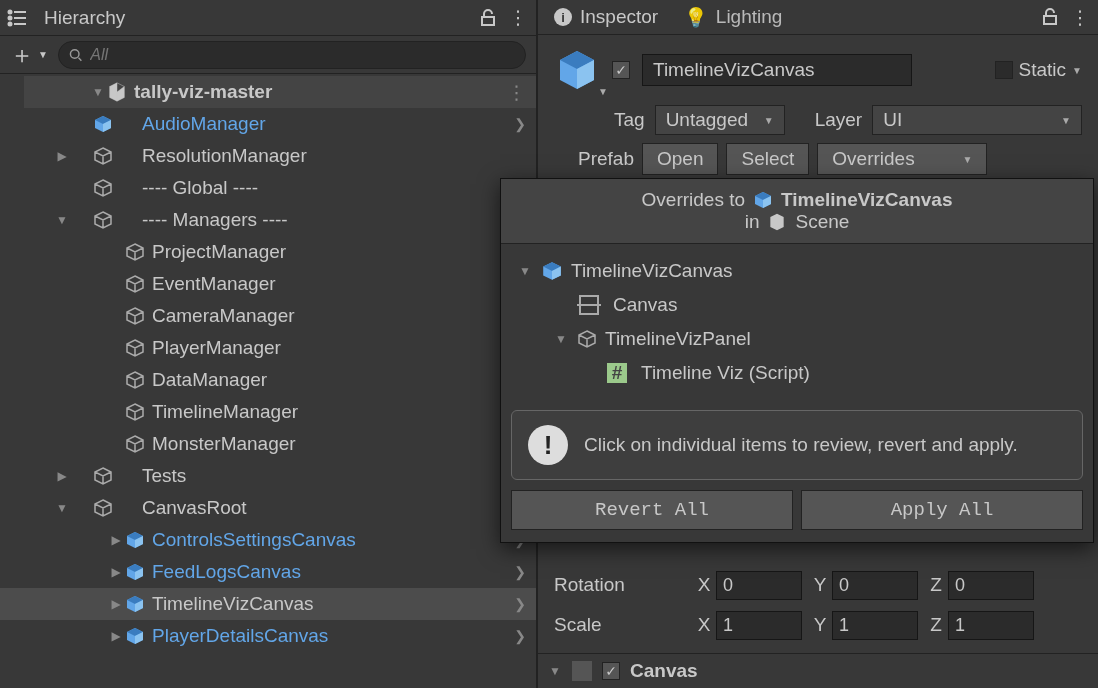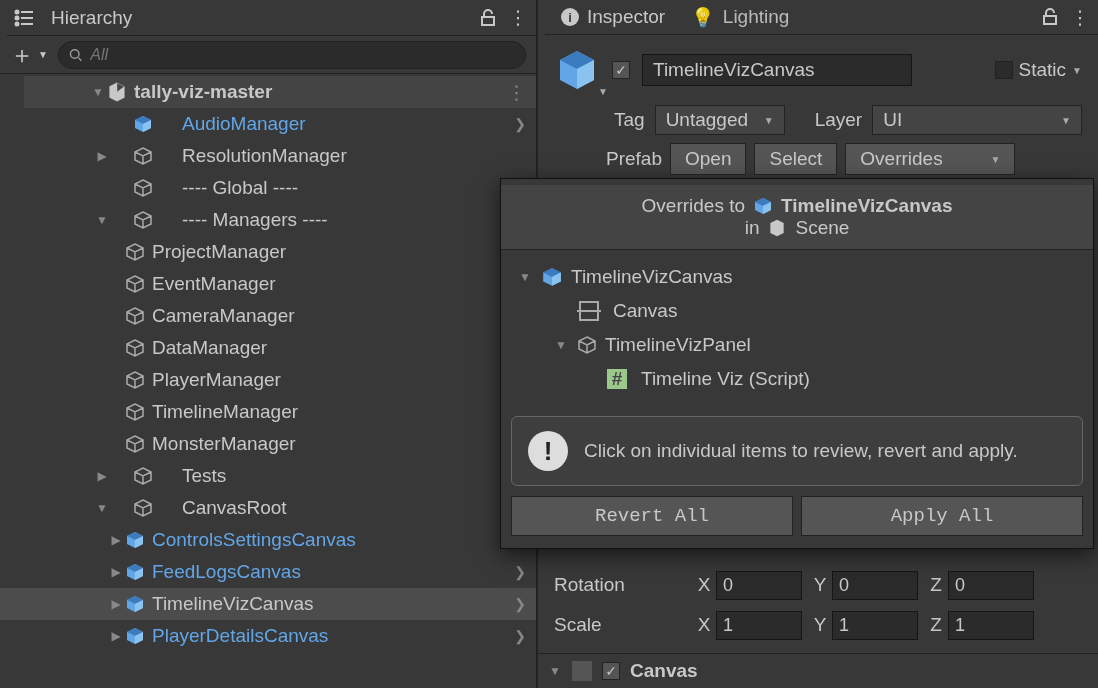--- a/index.html
+++ b/index.html
@@ -4,21 +4,21 @@
 <style>
 * { box-sizing: border-box; margin: 0; padding: 0; font-family: -apple-system, Arial, sans-serif; }
 body { background: #333333; color: #c8c8c8; font-size: 19px; width: 1098px; height: 688px; overflow: hidden; position: relative; }
 
 
 .panels { display: flex; height: 100%; }
 .hierarchy-panel { width: 538px; background: #383838; border-right:2px solid #222; display:flex; flex-direction:column; }
 .right-panel { flex: 1; background: #383838; display:flex; flex-direction:column; position:relative;}
 
 
-.tabbar { display:flex; align-items:center; height:36px; background:#383838; border-bottom:1px solid #222; padding:0 6px; gap:6px;margin-left:7px;}
+.tabbar { display:flex; align-items:center; height:36px; background:#383838; border-bottom:1px solid #222; padding:0 6px; gap:6px;}
 .tabbar .tab { display:flex; align-items:center; gap:8px; padding:4px 10px; background:#383838; border-radius:0; color:#c8c8c8;}
 .tabbar .icon-slot { width:22px; height:22px; display:flex; align-items:center; justify-content:center; }
 .tabbar .spacer { flex:1; }
 .icon-btn { width:24px; height:24px; display:flex; align-items:center;justify-content:center; color:#c8c8c8; cursor:pointer;}
 
 
 .toolbar { display:flex; align-items:center; height:38px; padding:4px 10px; gap:10px; border-bottom:1px solid #222;}
 .create-btn { display:flex; align-items:center; gap:4px; font-size:24px; color:#c8c8c8; cursor:pointer; }
 .search { flex:1; display:flex; align-items:center; background:#2b2b2b; border:1px solid #222; border-radius:20px; height:28px; padding:0 10px; gap:8px;}
 .search input { background:transparent; border:none; outline:none; color:#999; font-size:16px; width:100%; font-style:italic;}
@@ -33,47 +33,47 @@
 .arrow.closed::before{content:"▶";}
 .arrow.none::before{content:"";}
 .gicon { width:22px; height:22px; display:flex;align-items:center;justify-content:center; margin-right:6px;}
 .label { flex:1; white-space:nowrap; }
 .label.bluetxt{ color:#62a6e8;}
 .row .chev { margin-left:auto; margin-right:10px; color:#888; font-size:14px;}
 .row .kebab { margin-left:auto; margin-right:10px; color:#888;}
 
 
 .ind0{padding-left:66px;}
-.ind1{padding-left:94px;gap:22px;}
+.ind1{padding-left:54px;gap:22px;}
 .ind2{padding-left:108px;}
 
 
 .cube-svg{width:20px;height:20px;}
 .unity-svg{width:22px;height:22px;}
 
 
 .insp-top { padding:12px 16px 4px 16px; display:flex; flex-direction:column; gap:12px;}
 .insp-row1 { display:flex; align-items:center; gap:12px;}
 .cube-big { width:46px;height:46px; position:relative;}
 .cube-big .dd{position:absolute;bottom:-4px;right:-8px;font-size:10px;color:#aaa;}
 .chk { width:18px;height:18px;border:1px solid #222;background:#555;display:flex;align-items:center;justify-content:center;font-size:14px;}
 .name-input{ background:#2b2b2b;border:1px solid #161616;padding:4px 10px;color:#c8c8c8;font-size:19px;width:270px;}
 .static-lbl{display:flex;align-items:center;gap:6px;margin-left:auto;}
 
 .insp-row2{display:flex;align-items:center;gap:10px; padding-left:60px;}
 .dd-field{background:#444444;border:1px solid #222;padding:3px 10px;display:flex;align-items:center;color:#c8c8c8; min-width:130px; justify-content:space-between;}
 .dd-field .car{font-size:10px;color:#aaa;}
 
-.prefab-row{display:flex;align-items:center;gap:8px;padding:4px 16px 10px 16px;margin-left:28px;}
+.prefab-row{display:flex;align-items:center;gap:8px;padding:4px 16px 10px 16px;}
 .pbtn{background:#555555;border:1px solid #222;padding:4px 14px;color:#c8c8c8;cursor:pointer;}
 .pbtn.wide{min-width:170px; display:flex; justify-content:space-between; align-items:center;}
 
 
 .popover{ position:absolute; left:-38px; top:178px; width:594px; background:#383838; border:1px solid #111; box-shadow:0 6px 20px rgba(0,0,0,.6); z-index:10;}
-.pop-hdr{ background:#444; padding:10px 16px; text-align:center; font-size:19px; border-bottom:1px solid #222;margin-top:6px;}
+.pop-hdr{ background:#444; padding:10px 16px; text-align:center; font-size:19px; border-bottom:1px solid #222;}
 .pop-hdr .line{display:flex; align-items:center; justify-content:center; gap:8px;}
 .pop-tree{ padding:10px 8px 16px 8px;}
 .prow{display:flex;align-items:center;height:34px;gap:8px;cursor:pointer;}
 .prow .arrow{width:16px;}
 .pindent0{padding-left:8px;}
 .pindent1{padding-left:46px;}
 .pindent2{padding-left:44px;}
 .pindent3{padding-left:74px;}
 .notice{margin:4px 10px 10px 10px;border:1px solid #666;border-radius:6px;padding:14px 16px;display:flex;align-items:center;gap:16px;background:#3e3e3e;}
 .notice .bang{width:40px;height:40px;border-radius:50%;background:#ddd;color:#222;display:flex;align-items:center;justify-content:center;font-size:26px;font-weight:bold;}
@@ -222,30 +222,30 @@
           </span>
           <span class="label">CameraManager</span>
         </div>
       <div class="row ind2">
           <span class="arrow none"></span>
           <span class="gicon">
             <svg class="cube-svg" viewBox="0 0 20 20">
               <path fill="none" stroke="#aaa" stroke-width="1.5" d="M10 2 L18 6 L18 14 L10 18 L2 14 L2 6 Z M2 6 L10 10 L18 6 M10 10 L10 18"></path>
             </svg>
           </span>
+          <span class="label">PlayerManager</span>
+        </div>
+      <div class="row ind2">
+          <span class="arrow none"></span>
+          <span class="gicon">
+            <svg class="cube-svg" viewBox="0 0 20 20">
+              <path fill="none" stroke="#aaa" stroke-width="1.5" d="M10 2 L18 6 L18 14 L10 18 L2 14 L2 6 Z M2 6 L10 10 L18 6 M10 10 L10 18"></path>
+            </svg>
+          </span>
           <span class="label">DataManager</span>
-        </div>
-      <div class="row ind2">
-          <span class="arrow none"></span>
-          <span class="gicon">
-            <svg class="cube-svg" viewBox="0 0 20 20">
-              <path fill="none" stroke="#aaa" stroke-width="1.5" d="M10 2 L18 6 L18 14 L10 18 L2 14 L2 6 Z M2 6 L10 10 L18 6 M10 10 L10 18"></path>
-            </svg>
-          </span>
-          <span class="label">PlayerManager</span>
         </div>
       <div class="row ind2">
           <span class="arrow none"></span>
           <span class="gicon">
             <svg class="cube-svg" viewBox="0 0 20 20">
               <path fill="none" stroke="#aaa" stroke-width="1.5" d="M10 2 L18 6 L18 14 L10 18 L2 14 L2 6 Z M2 6 L10 10 L18 6 M10 10 L10 18"></path>
             </svg>
           </span>
           <span class="label">TimelineManager</span>
         </div>

